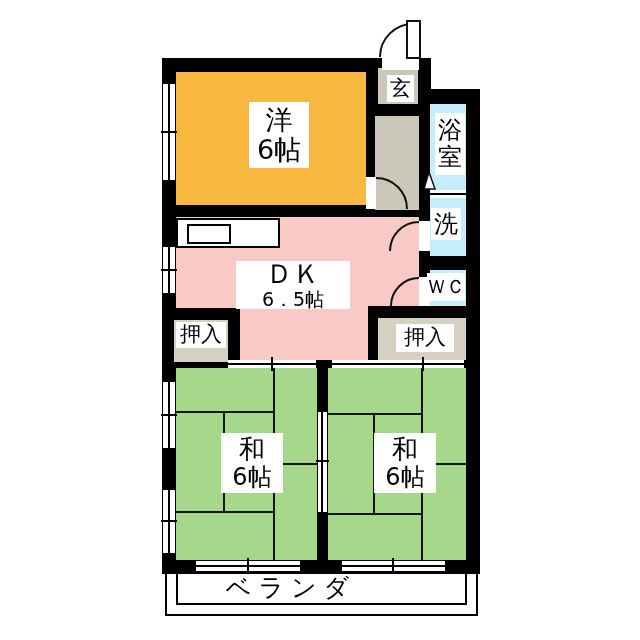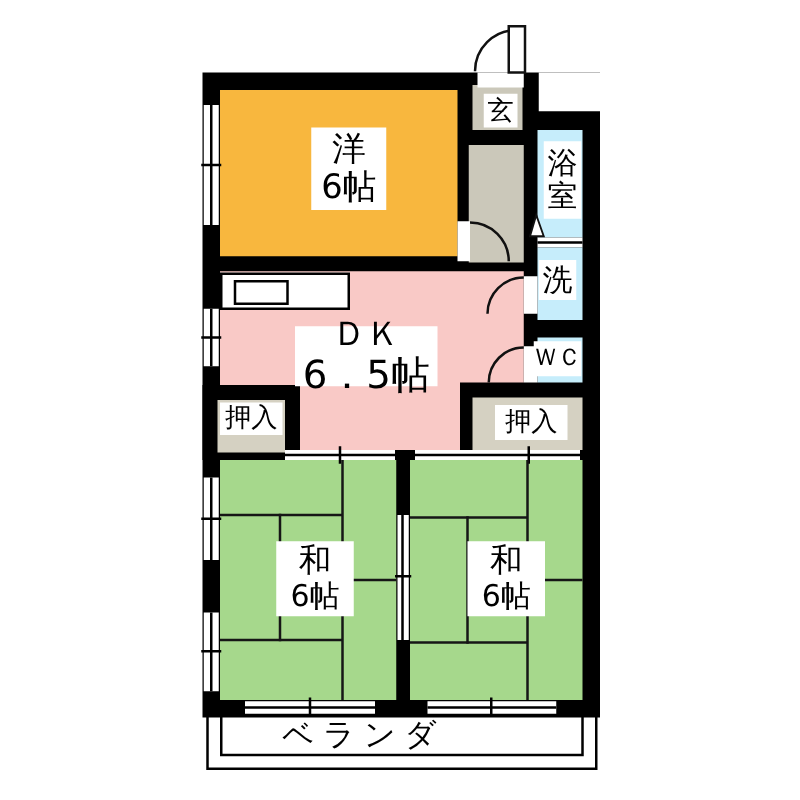--- a/index.html
+++ b/index.html
@@ -37,21 +37,21 @@
   
   .tat{position:absolute;background:#161616;}
   
   .counter{left:176px;top:218px;width:104px;height:30px;background:#fff;border:2px solid #000;box-sizing:border-box;}
   .sink{left:187px;top:224px;width:44px;height:20px;background:#fff;border:2px solid #000;box-sizing:border-box;}
   
   .lbl{position:absolute;background:#fff;color:#000;display:flex;flex-direction:column;
        align-items:center;justify-content:center;text-align:center;line-height:1.12;font-weight:500;}
   .lbl-yo{left:249px;top:102px;width:60px;height:66px;font-size:27px;}
   .lbl-dk{left:236px;top:261px;width:114px;height:48px;font-size:27px;}
-  .lbl-dk .sub{font-size:31px;}
+  .lbl-dk .sub{font-size:19px;}
   .lbl-bath{left:435px;top:113px;width:30px;height:62px;font-size:24px;}
   .lbl-wash{left:431px;top:208px;width:30px;height:32px;font-size:24px;}
   .lbl-wc{left:427px;top:273px;width:38px;height:28px;font-size:19px;}
   .lbl-gen{left:387px;top:75px;width:27px;height:27px;font-size:21px;}
   .lbl-osh-l{left:176px;top:322px;width:50px;height:26px;font-size:21px;}
   .lbl-osh-r{left:396px;top:324px;width:58px;height:28px;font-size:21px;}
   .lbl-wa{width:62px;height:60px;font-size:26px;}
   .lbl-waL{left:221px;top:433px;}
   .lbl-waR{left:374px;top:433px;}
   .lbl-wa .sub{font-size:24px;}

